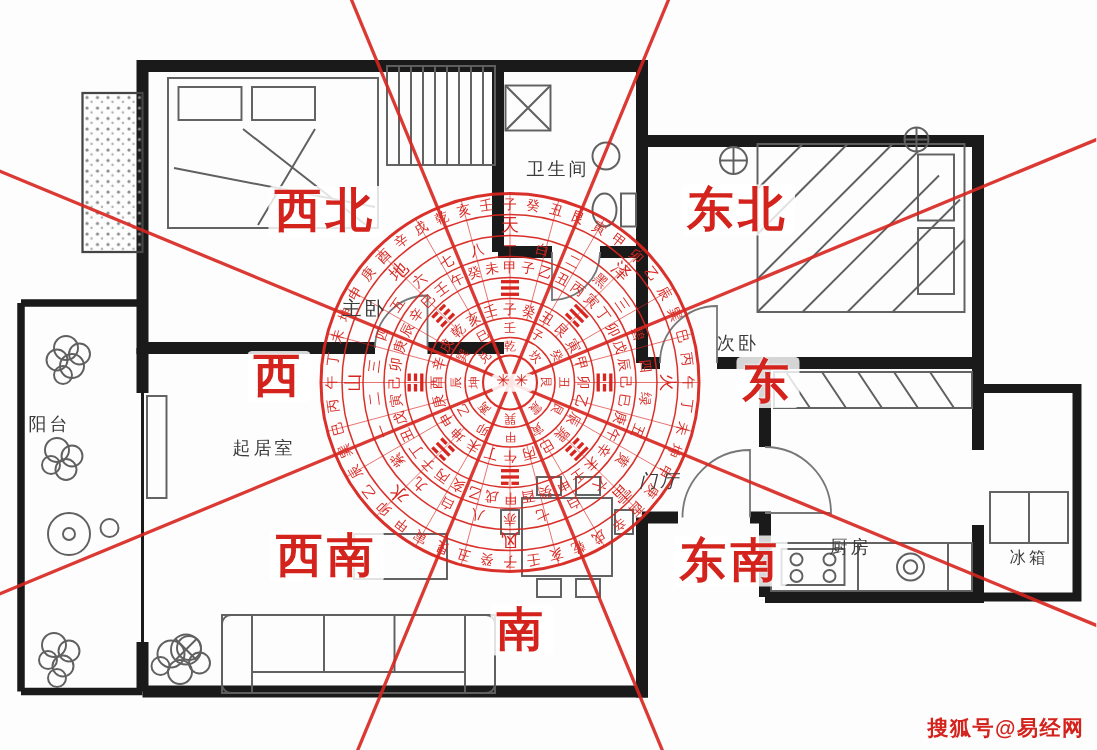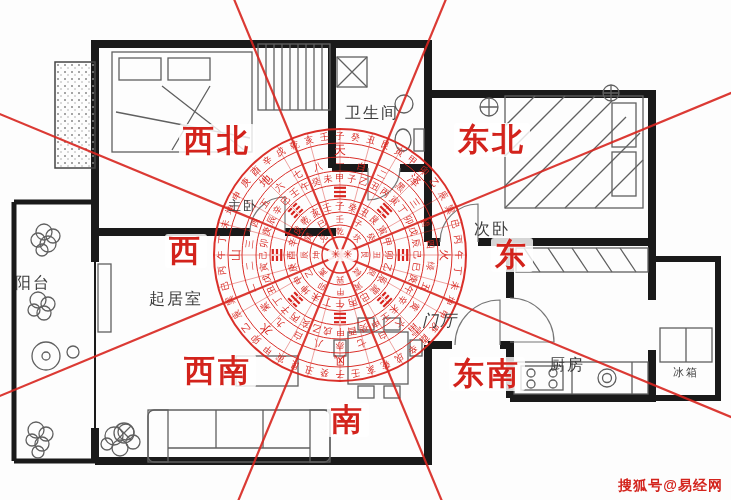--- a/index.html
+++ b/index.html
@@ -3,21 +3,21 @@
 <meta charset="utf-8">
 <style>
   html,body{margin:0;padding:0;background:#ffffff;}
   .stage{
     position:relative;width:731px;height:500px;overflow:hidden;background:#fdfdfd;
     font-family:"Liberation Sans","DejaVu Sans",sans-serif;
   }
   svg.layer{position:absolute;left:0;top:0;width:731px;height:500px;}
   .room-label{
     position:absolute;transform:translate(-50%,-50%);
-    color:#3b3b3b;font-size:16px;letter-spacing:2px;white-space:nowrap;
+    color:#3b3b3b;font-size:12px;letter-spacing:2px;white-space:nowrap;
   }
   .dir-label{
     position:absolute;transform:translate(-50%,-50%);
     color:#d3231c;font-weight:bold;font-size:31px;line-height:1.1;
     background:rgba(255,255,255,0.82);padding:0 4px;border-radius:3px;
     letter-spacing:3px;white-space:nowrap;text-shadow:0 0 2px #fff;
   }
   .center-label{
     position:absolute;transform:translate(-50%,-50%);
     display:flex;align-items:center;gap:2px;

